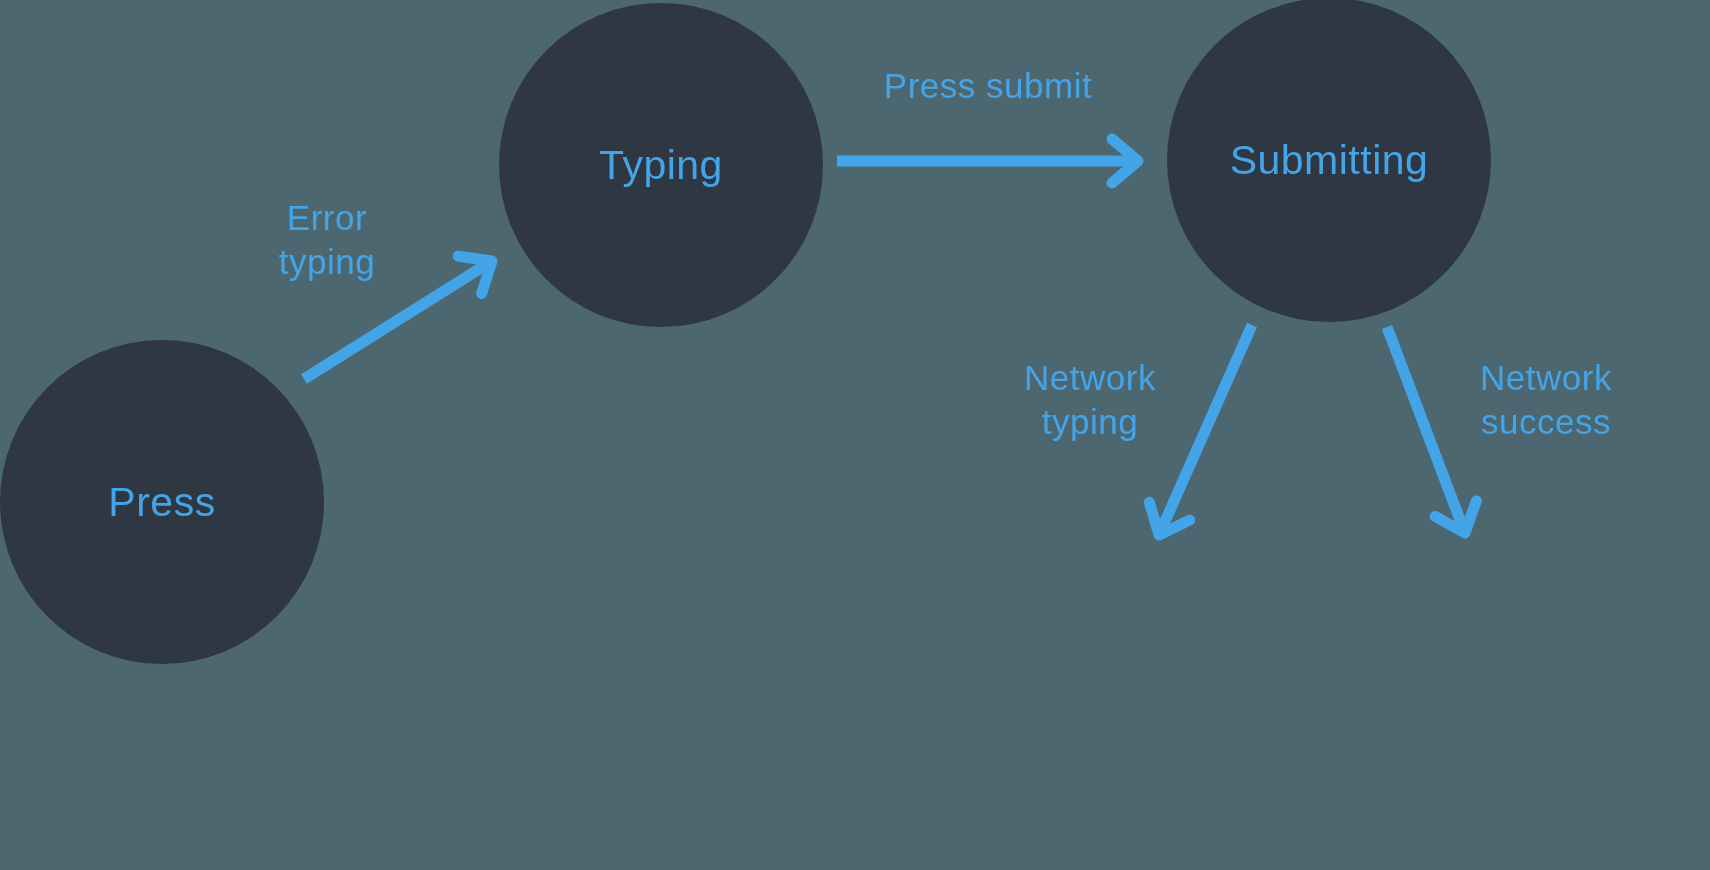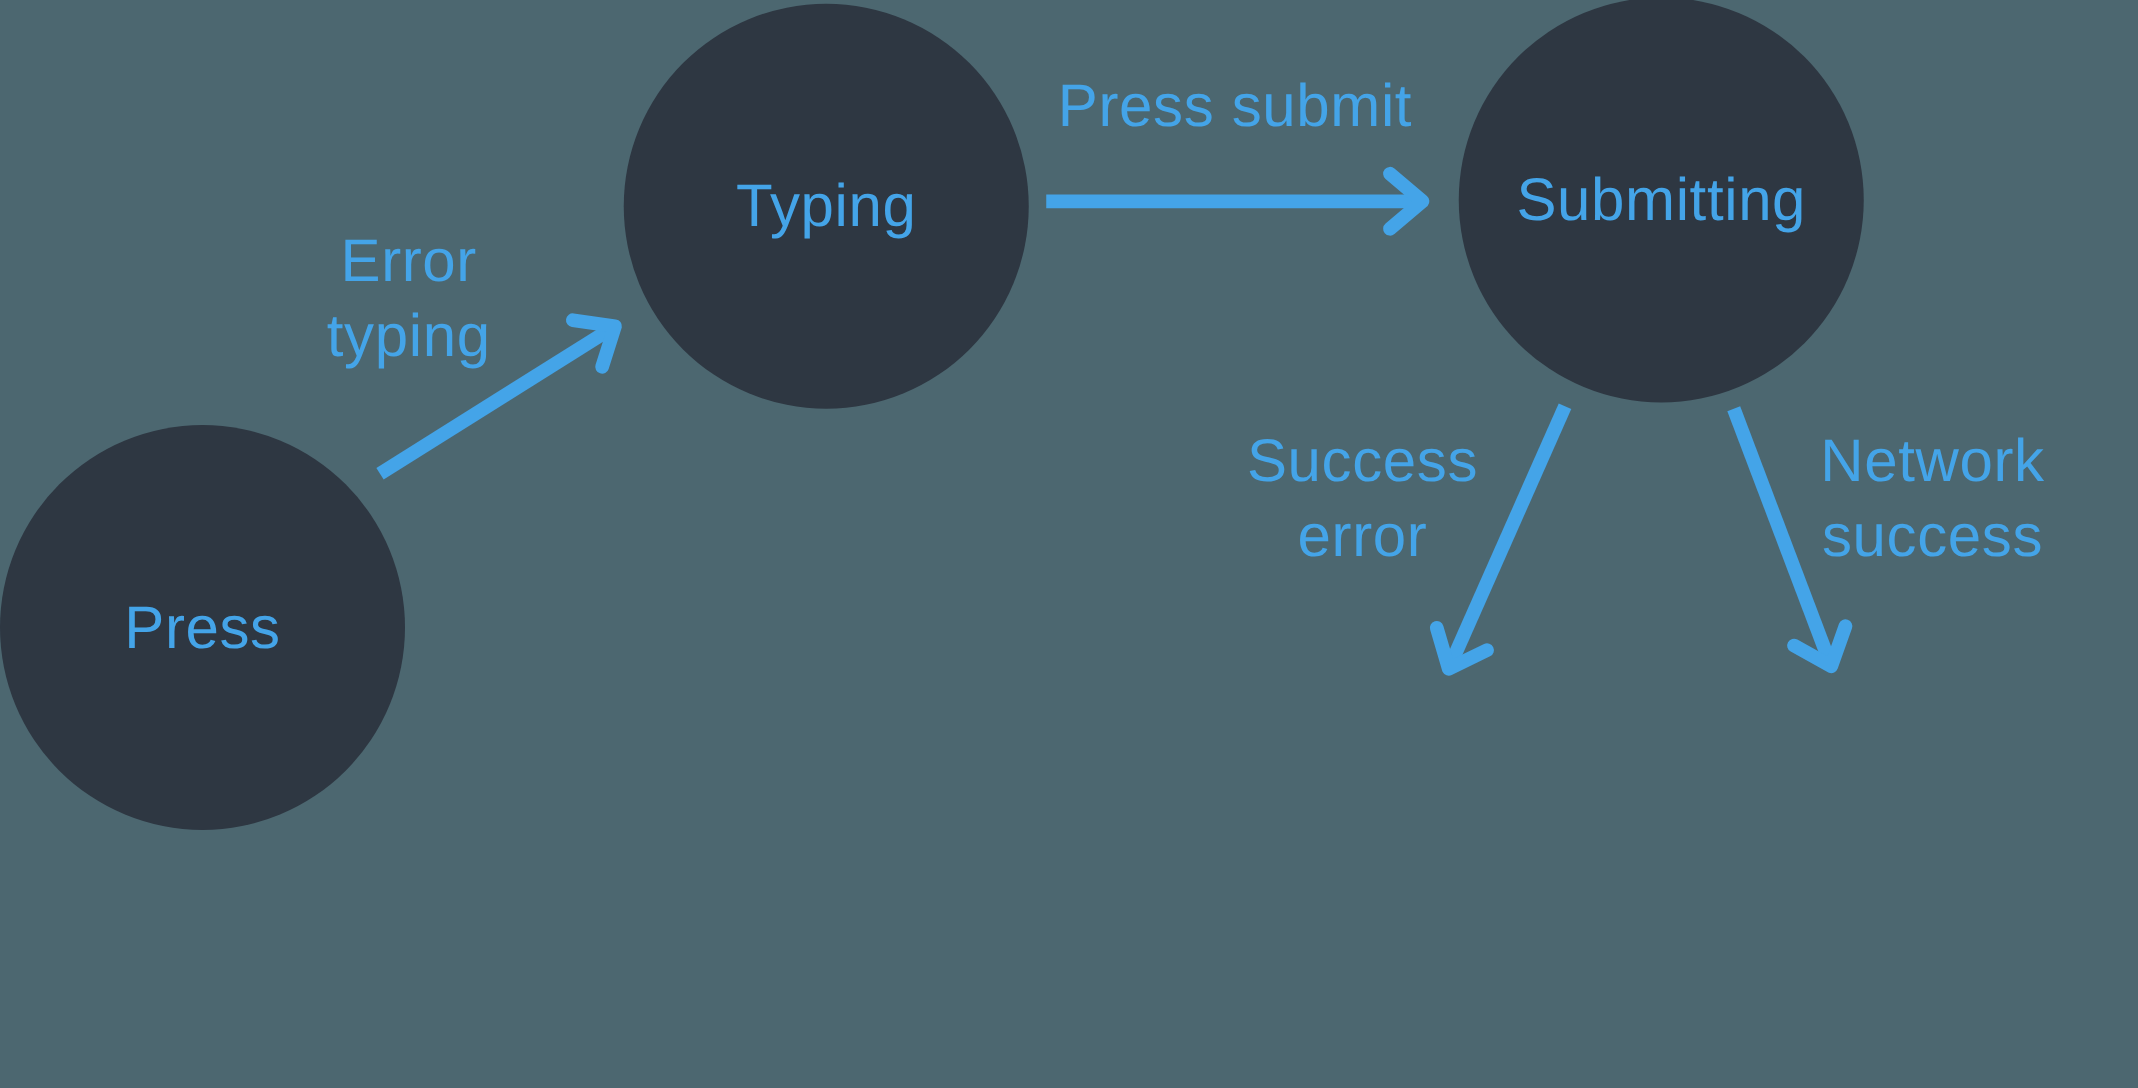--- a/index.html
+++ b/index.html
@@ -14,31 +14,31 @@
 
   .node{
     position:absolute;
     width:324px;height:324px;
     border-radius:50%;
     background:var(--node);
     display:flex;align-items:center;justify-content:center;
   }
   .node-label{
     color:var(--accent);
-    font-size:48px;
+    font-size:41px;
     font-weight:500;
     letter-spacing:0.5px;
     text-align:center;
   }
 
   .edge-label{
     position:absolute;
     display:flex;align-items:center;justify-content:center;
     color:var(--accent);
-    font-size:48px;
+    font-size:35px;
     font-weight:500;
     letter-spacing:0.5px;
     text-align:center;
     line-height:1.25;
   }
 
   .node-empty      {left:0px;    top:340px;}
   .node-typing     {left:499px;  top:3px;}
   .node-submitting {left:1167px; top:-2px;}
   .node-error      {left:924px;  top:540px;}
@@ -81,17 +81,17 @@
   <div class="node node-submitting">
     <span class="node-label">Submitting</span>
   </div>
 
 
 
   <div class="edge-label label-start-typing">Error typing</div>
 
   <div class="edge-label label-press-submit">Press submit</div>
 
-  <div class="edge-label label-network-error">Success error</div>
+  <div class="edge-label label-network-error">Network typing</div>
 
   <div class="edge-label label-network-success">Network success</div>
 
 </div>
 
 </body></html>

